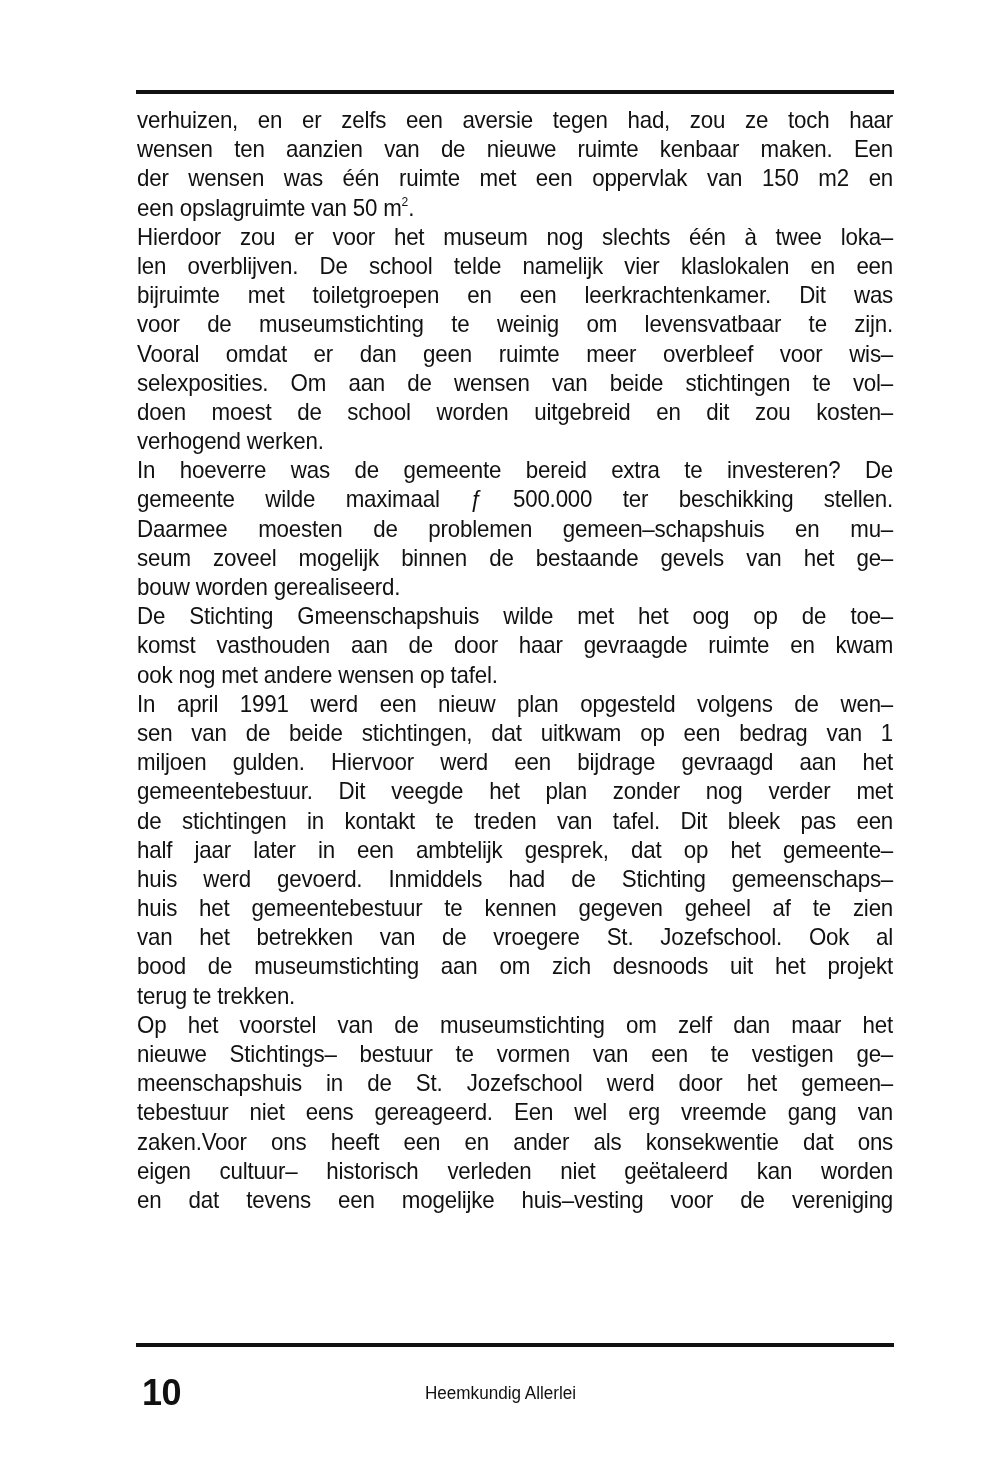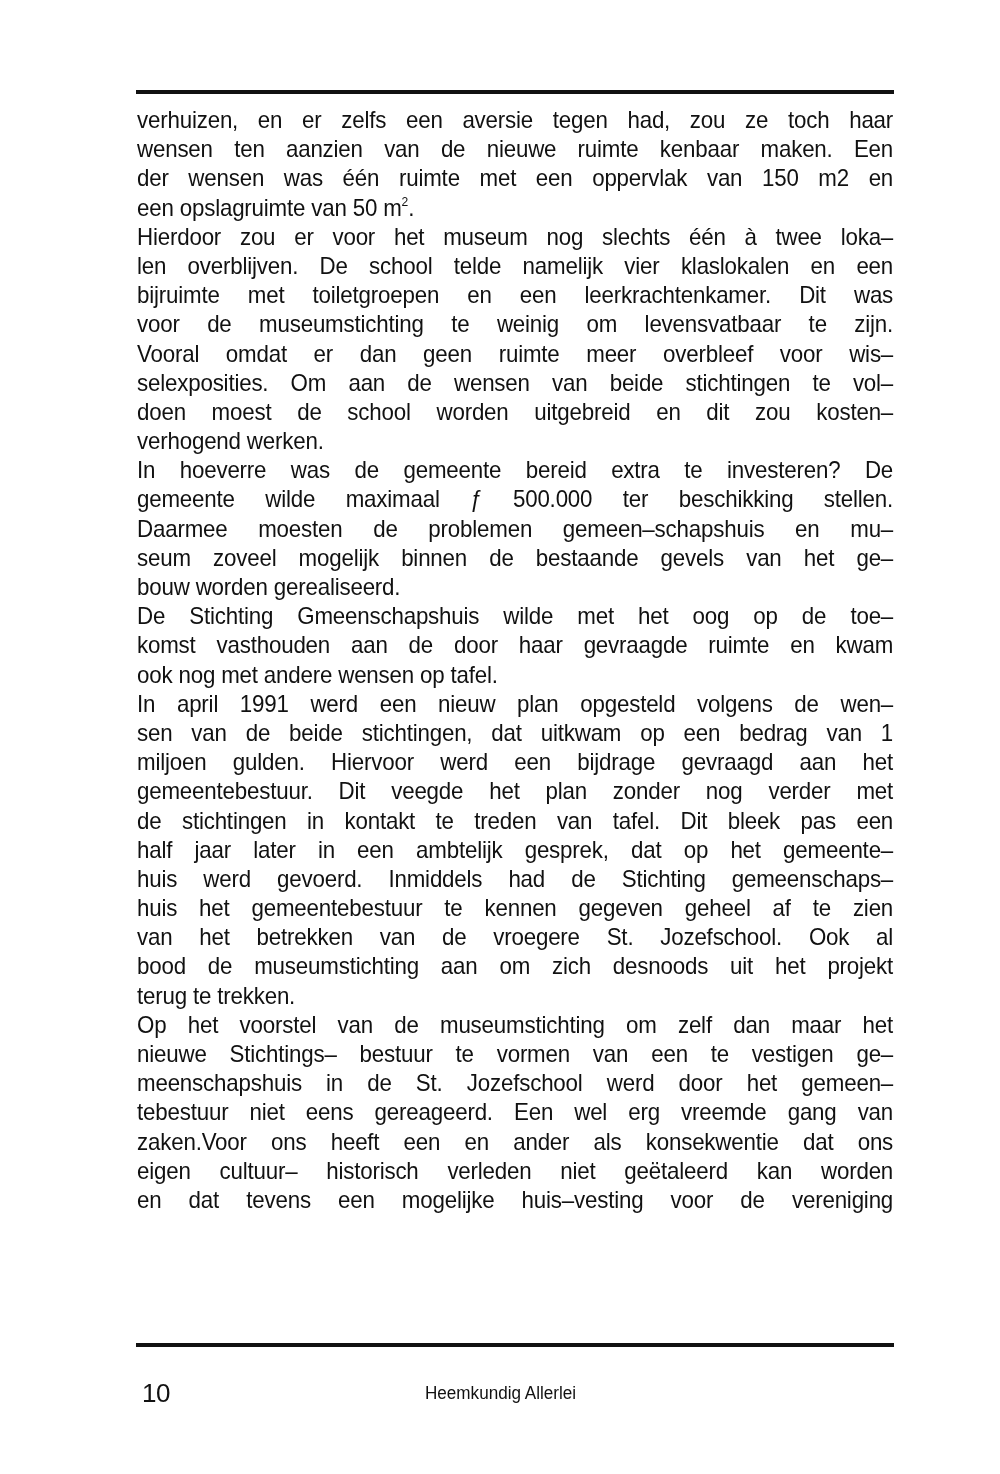--- a/index.html
+++ b/index.html
@@ -50,23 +50,24 @@
     }
     sup {
       font-size: 13px;
       line-height: 0;
       vertical-align: 10px;
     }
     .page-number {
       position: absolute;
       left: 142px;
       top: 1378px;
-      font-size: 26px;
+      font-size: 36px;
       line-height: 30px;
       letter-spacing: -0.5px;
+      font-weight: bold;
     }
     .running-title {
       position: absolute;
       left: 425px;
       top: 1382px;
       font-size: 18px;
       line-height: 22px;
       transform: scaleX(0.95);
       transform-origin: left center;
     }

